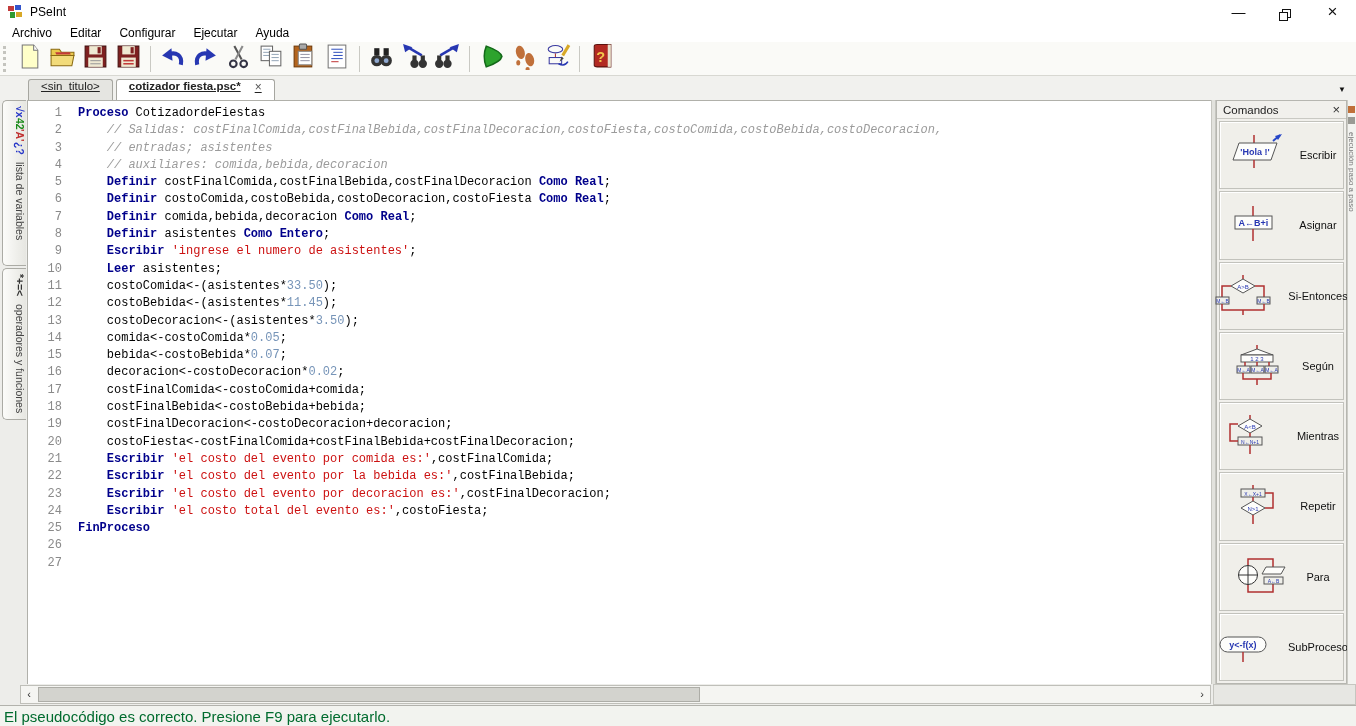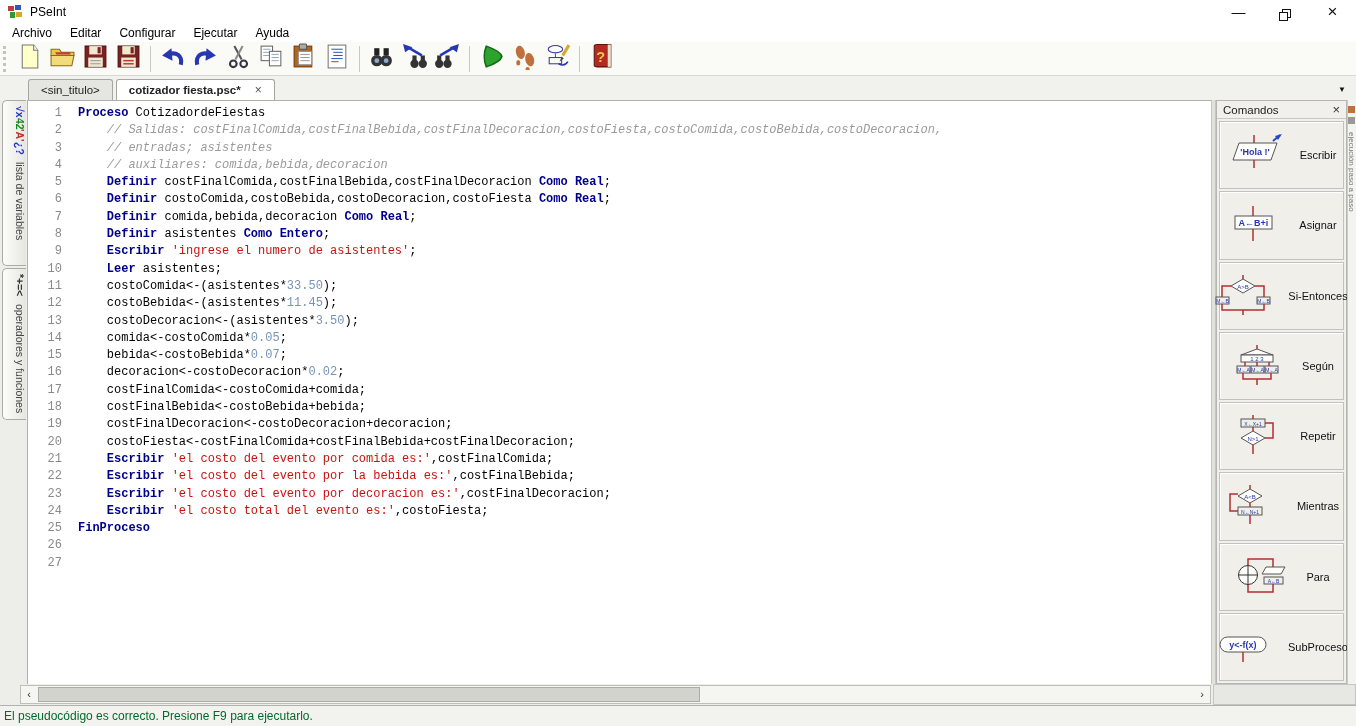--- a/index.html
+++ b/index.html
@@ -21,21 +21,21 @@
   .menu-item{padding:1px 9px;}
 
   
   .toolbar{position:absolute;left:0;top:42px;width:1356px;height:34px;background:#FAFAF7;border-bottom:1px solid #D8D8D2;display:flex;align-items:center;padding-left:3px;}
   .tb-grip{width:6px;height:26px;border-left:3px dotted #C4C4BE;margin:0 4px 0 0;}
   .tb-btn{width:33px;height:30px;display:flex;align-items:center;justify-content:center;}
   .tb-sep{width:1px;height:26px;background:#C9C9C3;margin:0 5px;}
 
   
   .tabbar{position:absolute;left:0;top:76px;width:1356px;height:24px;background:#F1F1EE;display:flex;align-items:flex-end;padding-left:28px;}
-  .tab{height:21px;display:flex;align-items:center;padding:0 12px;font-size:11.5px;background:#E5E5E1;border:1px solid #A6A6A0;border-bottom:none;margin-right:3px;border-radius:3px 3px 0 0;color:#222;}
+  .tab{height:21px;display:flex;padding:0 12px;font-size:11.5px;background:#E5E5E1;border:1px solid #A6A6A0;border-bottom:none;margin-right:3px;border-radius:3px 3px 0 0;color:#222;text-decoration:underline;}
   .tab.active{background:#fff;font-weight:bold;}
   .tab-close{margin-left:14px;font-size:12px;color:#555;font-weight:normal;}
   .tab-dd{margin-left:auto;margin-right:10px;margin-bottom:6px;font-size:8px;color:#111;}
 
   
   .main{position:absolute;left:0;top:100px;width:1356px;height:584px;display:flex;background:#EDEDEA;}
   .left-strip{width:27px;position:relative;flex:none;}
   .vtab{position:absolute;left:2px;width:24px;border:1px solid #ABABA5;border-right:none;border-radius:5px 0 0 5px;background:linear-gradient(to right,#FCFCFA,#E6E6E1);writing-mode:vertical-rl;text-align:left;padding-top:5px;font-size:11px;color:#3a3a3a;overflow:hidden;}
   .vtab .vicon{font-weight:bold;font-size:10.5px;display:inline-block;}
   .vtab .vlabel{display:inline-block;margin-top:7px;font-size:10.5px;color:#444;}
@@ -70,21 +70,21 @@
 
   
   .hscroll{position:absolute;left:0;top:684px;width:1356px;height:21px;background:#EDEDEA;}
   .hs-track{position:absolute;left:20px;top:1px;width:1191px;height:19px;background:#F5F5F2;border:1px solid #BFBFB9;display:flex;align-items:center;}
   .hs-arrow{width:16px;text-align:center;font-size:11px;color:#333;line-height:17px;flex:none;}
   .hs-arrow.right{margin-left:auto;}
   .hs-thumb{position:absolute;left:17px;top:1px;width:662px;height:15px;background:#D3D3CE;border:1px solid #ADADA7;}
   .hs-rest{position:absolute;left:1213px;top:0;width:143px;height:21px;background:#E7E7E3;border:1px solid #C6C6C0;}
 
   
-  .statusbar{position:absolute;left:0;top:705px;width:1356px;height:21px;background:#F2F3EF;border-top:1px solid #B2B2AC;display:flex;align-items:center;padding-left:4px;font-size:12px;color:var(--status);}
+  .statusbar{position:absolute;left:0;top:705px;width:1356px;height:21px;background:#F2F3EF;border-top:1px solid #B2B2AC;display:flex;align-items:center;padding-left:4px;font-size:15px;color:var(--status);}
 </style>
 </head>
 <body>
 
 <div class="titlebar">
   <span class="app-icon">
     <svg width="16" height="16" viewBox="0 0 16 16">
         <rect x="1" y="2" width="6" height="5" fill="#C23A3A"></rect>
         <rect x="8" y="1" width="6" height="5" fill="#3355CC"></rect>
         <rect x="3" y="8" width="5" height="6" fill="#2F9A2F"></rect>
@@ -366,40 +366,40 @@
               <text x="14.5" y="26.5" text-anchor="middle" font-size="5" fill="#2737B2">M←A</text>
               <text x="28.5" y="26.5" text-anchor="middle" font-size="5" fill="#2737B2">M←A</text>
               <text x="42.5" y="26.5" text-anchor="middle" font-size="5" fill="#2737B2">M←A</text>
               <path d="M14 28v6h28v-6M28 34v6" fill="none" stroke="#B03030" stroke-width="1.5"></path>
             </svg></span>
           <span class="cmd-label">Según</span>
         </div>
         <div class="cmd-btn">
           <span><svg viewBox="0 0 56 40" width="56" height="40">
               <line x1="26" y1="0" x2="26" y2="4" stroke="#B03030" stroke-width="1.5"></line>
+              <polygon points="26,4 38,11 26,18 14,11" fill="#FDFDFB" stroke="#555"></polygon>
+              <text x="26" y="13.5" text-anchor="middle" font-size="6" fill="#2737B2">A&lt;B</text>
+              <path d="M26 18v4" stroke="#B03030" stroke-width="1.5"></path>
+              <rect x="14" y="22" width="24" height="8" fill="#EFEFEA" stroke="#555"></rect>
+              <text x="26" y="28.5" text-anchor="middle" font-size="5" fill="#2737B2">N←N+1</text>
+              <path d="M14 26H6V9h8M26 30v9" fill="none" stroke="#B03030" stroke-width="1.5"></path>
+            </svg></span>
+          <span class="cmd-label">Mientras</span>
+        </div>
+        <div class="cmd-btn">
+          <span><svg viewBox="0 0 56 40" width="56" height="40">
+              <line x1="26" y1="0" x2="26" y2="4" stroke="#B03030" stroke-width="1.5"></line>
               <rect x="14" y="4" width="24" height="8" fill="#EFEFEA" stroke="#555"></rect>
               <text x="26" y="10.5" text-anchor="middle" font-size="5" fill="#2737B2">X←X+1</text>
               <path d="M26 12v4" stroke="#B03030" stroke-width="1.5"></path>
               <polygon points="26,16 38,23 26,30 14,23" fill="#FDFDFB" stroke="#555"></polygon>
               <text x="26" y="25.5" text-anchor="middle" font-size="6" fill="#2737B2">N&gt;1</text>
               <path d="M38 23h8V8h-8M26 30v9" fill="none" stroke="#B03030" stroke-width="1.5"></path>
             </svg></span>
           <span class="cmd-label">Repetir</span>
-        </div>
-        <div class="cmd-btn">
-          <span><svg viewBox="0 0 56 40" width="56" height="40">
-              <line x1="26" y1="0" x2="26" y2="4" stroke="#B03030" stroke-width="1.5"></line>
-              <polygon points="26,4 38,11 26,18 14,11" fill="#FDFDFB" stroke="#555"></polygon>
-              <text x="26" y="13.5" text-anchor="middle" font-size="6" fill="#2737B2">A&lt;B</text>
-              <path d="M26 18v4" stroke="#B03030" stroke-width="1.5"></path>
-              <rect x="14" y="22" width="24" height="8" fill="#EFEFEA" stroke="#555"></rect>
-              <text x="26" y="28.5" text-anchor="middle" font-size="5" fill="#2737B2">N←N+1</text>
-              <path d="M14 26H6V9h8M26 30v9" fill="none" stroke="#B03030" stroke-width="1.5"></path>
-            </svg></span>
-          <span class="cmd-label">Mientras</span>
         </div>
         <div class="cmd-btn">
           <span><svg viewBox="0 0 56 40" width="56" height="40">
               <path d="M15 9.5V3h25v8M15 28.5V36h25v-8" fill="none" stroke="#B03030" stroke-width="1.5"></path>
               <circle cx="15" cy="19" r="9.5" fill="#FDFDFB" stroke="#333"></circle>
               <line x1="5.5" y1="19" x2="24.5" y2="19" stroke="#333"></line>
               <line x1="15" y1="9.5" x2="15" y2="28.5" stroke="#333"></line>
               <polygon points="33,11 52,11 48,18 29,18" fill="#FDFDFB" stroke="#555"></polygon>
               <rect x="31" y="21" width="19" height="7" fill="#EFEFEA" stroke="#555"></rect>
               <text x="40.5" y="26.5" text-anchor="middle" font-size="5" fill="#2737B2">A←B</text>

